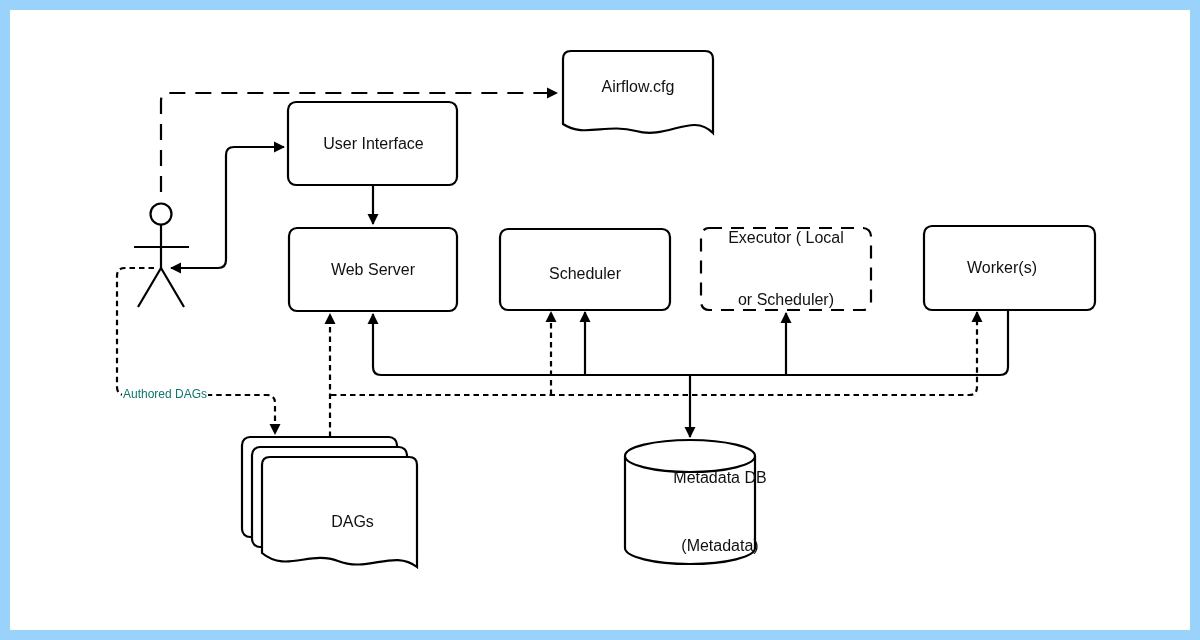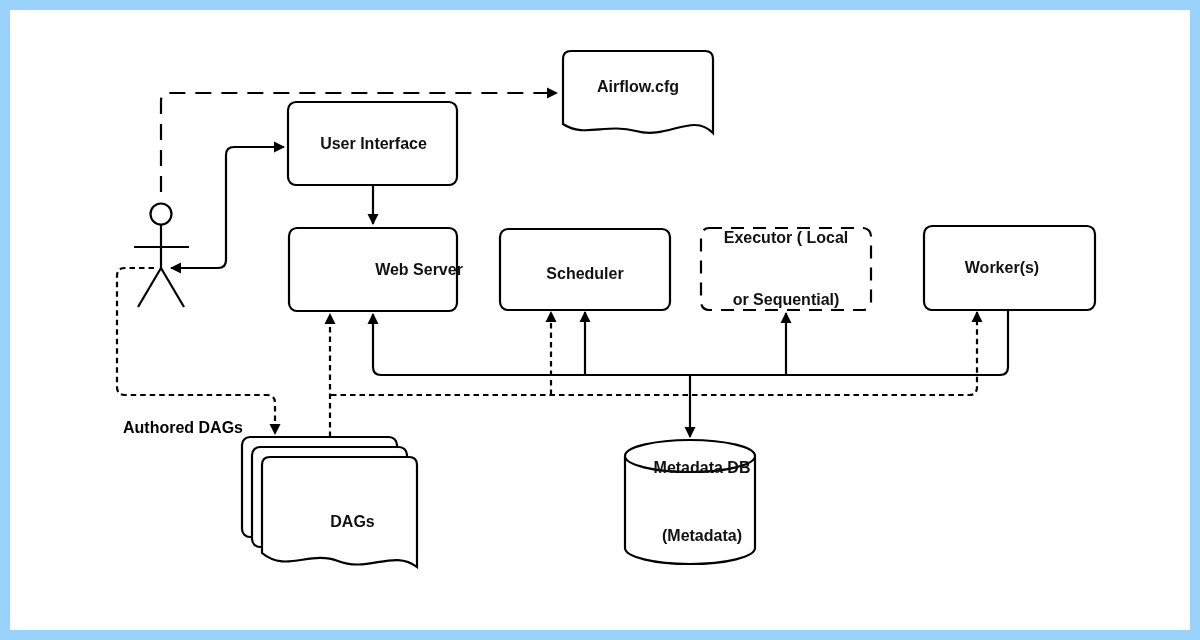--- a/index.html
+++ b/index.html
@@ -1,35 +1,35 @@
 <!DOCTYPE html>
 <html style="--frame: #99d2fb; --background: #ffffff; --ink: #000000;"><head>
 <meta charset="utf-8">
 <style>
   html,body{margin:0;padding:0;background:#fff;font-family:"Liberation Sans", sans-serif;}
   .canvas{
     position:relative;width:1200px;height:640px;box-sizing:border-box;
     border:10px solid var(--frame,#99d2fb);background:var(--background,#fff);overflow:hidden;
   }
-  .stage{position:absolute;left:-10px;top:-10px;width:1200px;height:640px;font-weight:bold;}
+  .stage{position:absolute;left:-10px;top:-10px;width:1200px;height:640px;}
   svg.diagram{position:absolute;left:0;top:0;width:1200px;height:640px;}
   .edge{fill:none;stroke:var(--ink,#000);stroke-width:2.2;}
   .dash-long{stroke-dasharray:16 10;}
   .dash-mid{stroke-dasharray:13 9;}
   .dash-short{stroke-dasharray:5.5 4;}
   .shape{fill:#fff;stroke:var(--ink,#000);stroke-width:2.2;}
   .figure{fill:none;stroke:var(--ink,#000);stroke-width:2.2;}
   .figure-head{fill:#fff;stroke:var(--ink,#000);stroke-width:2.2;}
   marker path{fill:var(--ink,#000);stroke:none;}
   .box-label{
     position:absolute;display:flex;align-items:center;justify-content:center;
     text-align:center;font-size:16px;color:#111;line-height:22px;white-space:pre-line;
   }
   .box-label.col{flex-direction:column;line-height:24px;justify-content:space-between;}
-  .free-label{position:absolute;font-size:16px;color:#000000;margin-top:32px;}
+  .free-label{position:absolute;font-size:12px;color:#0f766e;}
   .bg-white{background:#fff;padding:0 1px;}
 </style>
 </head>
 <body>
 
 <div class="canvas">
   <div class="stage">
 
     <svg class="diagram" viewBox="0 0 1200 640">
       <defs>
@@ -77,34 +77,34 @@
         <line class="figure" x1="134" y1="247" x2="189" y2="247"></line>
         <line class="figure" x1="161" y1="268" x2="138" y2="307"></line>
         <line class="figure" x1="161" y1="268" x2="184" y2="307"></line>
       </g>
     </svg>
 
     <div class="box-label" style="left:563px;top:62px;width:150px;height:50px;">Airflow.cfg</div>
 
     <div class="box-label" style="left:288px;top:102px;width:171px;height:83px;">User Interface</div>
 
-    <div class="box-label" style="left:289px;top:228px;width:168px;height:83px;margin-left:46px;">Web Server</div>
+    <div class="box-label" style="left:289px;top:228px;width:168px;height:83px;">Web Server</div>
 
     <div class="box-label" style="left:500px;top:229px;width:170px;height:89px;">Scheduler</div>
 
     <div class="box-label col" style="left:700px;top:227px;width:172px;height:84px;line-height:22px;">
       <span>Executor ( Local</span>
-      <span>or Sequential)</span>
+      <span>or Scheduler)</span>
     </div>
 
     <div class="box-label" style="left:924px;top:226px;width:156px;height:84px;">Worker(s)</div>
 
     <div class="box-label" style="left:262px;top:479px;width:181px;height:85px;">DAGs</div>
 
-    <div class="box-label col" style="left:625px;top:456px;width:154px;height:92px;">
+    <div class="box-label col" style="left:625px;top:466px;width:154px;height:92px;padding-left:18px;">
       <span>Metadata DB</span>
       <span>(Metadata)</span>
     </div>
 
 
     <div class="free-label bg-white" style="left:122px;top:387px;">Authored DAGs</div>
 
   </div>
 </div>
 

